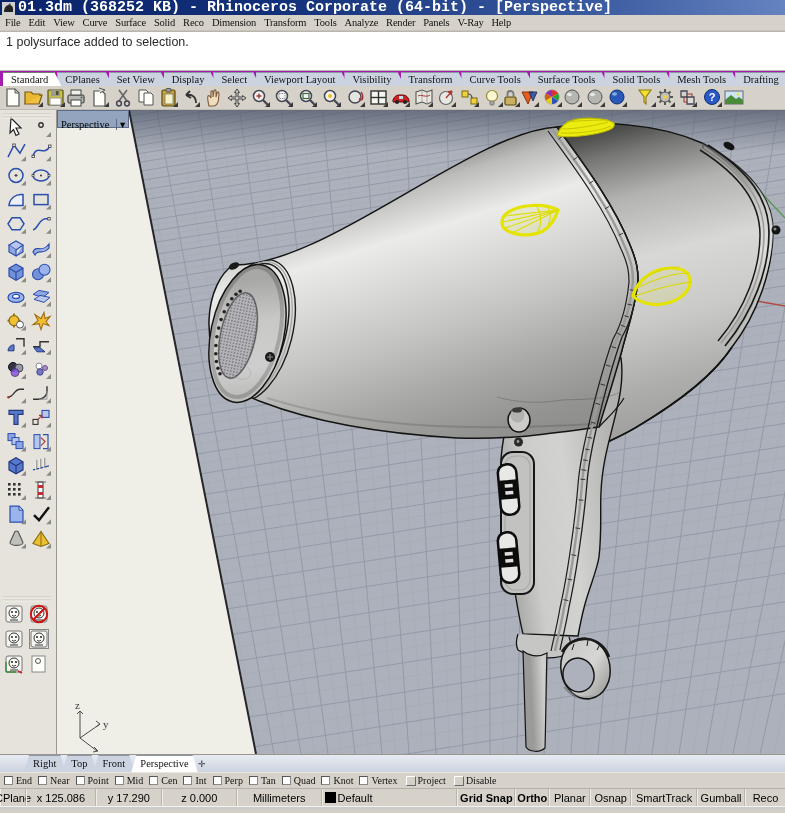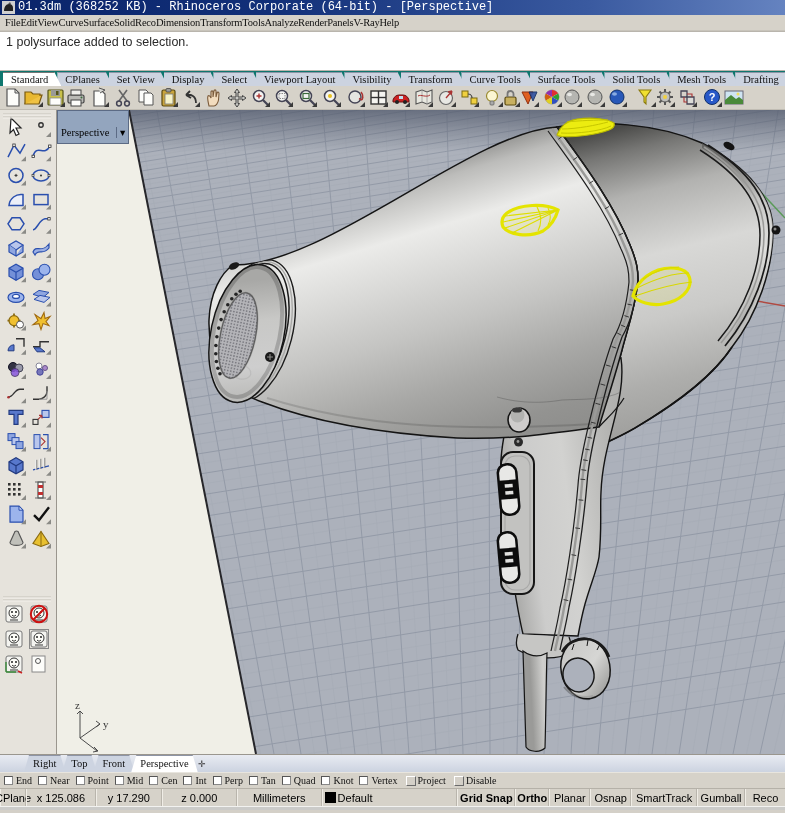--- a/index.html
+++ b/index.html
@@ -1,29 +1,29 @@
 <!DOCTYPE html>
 <html><head><meta charset="utf-8"><style>
 *{margin:0;padding:0;box-sizing:border-box}
 html,body{width:785px;height:813px;overflow:hidden;background:#d4d0c8;font-family:"Liberation Sans",sans-serif}
-#titlebar{height:15px;background:linear-gradient(90deg,#0a246a 0%,#123079 35%,#3a5aa0 75%,#6583c0 100%);color:#fff;display:flex;font-family:"Liberation Mono",monospace;font-weight:normal;font-size:12px;white-space:nowrap}
+#titlebar{height:15px;background:linear-gradient(90deg,#0a246a 0%,#123079 35%,#3a5aa0 75%,#6583c0 100%);color:#fff;display:flex;align-items:center;font-family:"Liberation Mono",monospace;font-weight:bold;font-size:15px;white-space:nowrap}
 #menubar{height:16px;background:#d6d2c9;border-bottom:1px solid #c8c4bb;display:flex;align-items:center;font-family:"Liberation Serif",serif;font-size:10.5px;letter-spacing:-0.2px;color:#111}
-#menubar span{}
+#menubar span{margin-left:8px}
 #cmdarea{height:40px;background:#fff;border:1px solid #b9b5ad;border-left:none;border-right:none;font-size:12.5px;color:#1a1a1a;position:relative}
 #cmdhist{padding:3px 0 0 6px;height:21px;color:#2a2a2a}
 #cmdline{border-top:1px solid #d8d8d8;padding:2px 0 0 6px;font-weight:bold}
 #cursor{display:inline-block;width:1px;height:12px;background:#000;vertical-align:-2px;margin-left:3px}
-#tabstrip{height:15px;background:#0f766e;position:relative;font-family:"Liberation Serif",serif;font-size:10.5px;white-space:nowrap;padding-top:1px}
+#tabstrip{height:15px;background:#a21caf;position:relative;font-family:"Liberation Serif",serif;font-size:10.5px;white-space:nowrap;padding-top:1px}
 .ttab{position:relative;display:inline-block;height:14px;line-height:14px;padding:0 13px 0 8px;background:#ccd3e0;color:#111;clip-path:polygon(0 0,calc(100% - 7px) 0,100% 100%,0 100%);border-top:1px solid #8d94a5;margin-right:-4px}
 .ttab.act{background:#fff;z-index:3;border-top:1px solid #777}
 #toolbar{height:24px;background:#d6d2c9;position:relative;border-bottom:1px solid #c0bcb3}
 #mainrow{height:644px;display:flex}
 #leftpanel{width:57px;height:644px;background:#e6e3dc;position:relative;border-right:1px solid #9a968e}
 #viewport{width:728px;height:644px;position:relative;background:#acb1bb;overflow:hidden}
-#vptitle{position:absolute;left:0px;top:0px;height:14px;background:#93a5be;border:1px solid #5c6b85;color:#000;font-family:"Liberation Serif",serif;font-size:10.5px;line-height:12px;padding:16px 3px;z-index:10}
+#vptitle{position:absolute;left:0px;top:0px;height:14px;background:#93a5be;border:1px solid #5c6b85;color:#000;font-family:"Liberation Serif",serif;font-size:10.5px;line-height:12px;padding:8px 3px;z-index:10}
 #vptitle b{font-weight:normal;border-left:1px solid #5c6b85;margin-left:4px;padding-left:3px}
 #vtabs{height:18px;background:linear-gradient(#e8ebf2,#ccd3e0);border-top:1px solid #9a968e;font-family:"Liberation Serif",serif;font-size:10.5px;white-space:nowrap;padding-left:24px}
 .vtab{display:inline-block;height:17px;line-height:16px;padding:0 9px;background:#cdd4e1;clip-path:polygon(5px 0,calc(100% - 5px) 0,100% 100%,0 100%);margin-right:-3px;border-top:1px solid #8d94a5;color:#111}
 .vtab.act{background:#fff;z-index:2;position:relative}
 #osnap{height:16px;background:#d6d2c9;display:flex;align-items:center;font-family:"Liberation Serif",serif;font-size:10px;color:#111;border-top:1px solid #e8e5de}
 .cb{width:9px;height:9px;background:#fff;border:1px solid #888;border-top-color:#555;border-left-color:#555;margin:0 3px 0 6px}
 .btn8{width:10px;height:10px;background:#d4d0c8;border:1px solid #fff;border-right-color:#6a6a6a;border-bottom-color:#6a6a6a;margin:0 2px 0 8px}
 #statusbar{height:18px;background:#d6d2c9;display:flex;font-size:11px;color:#000;border-top:1px solid #b5b1a8}
 .scell{border-right:1px solid #b9b5ac;border-left:1px solid #f0ede6;display:flex;align-items:center;justify-content:center;height:100%}
 #taskstrip{height:4px;background:#cbcbc9;position:relative;border-top:1px solid #f2f2f0}

